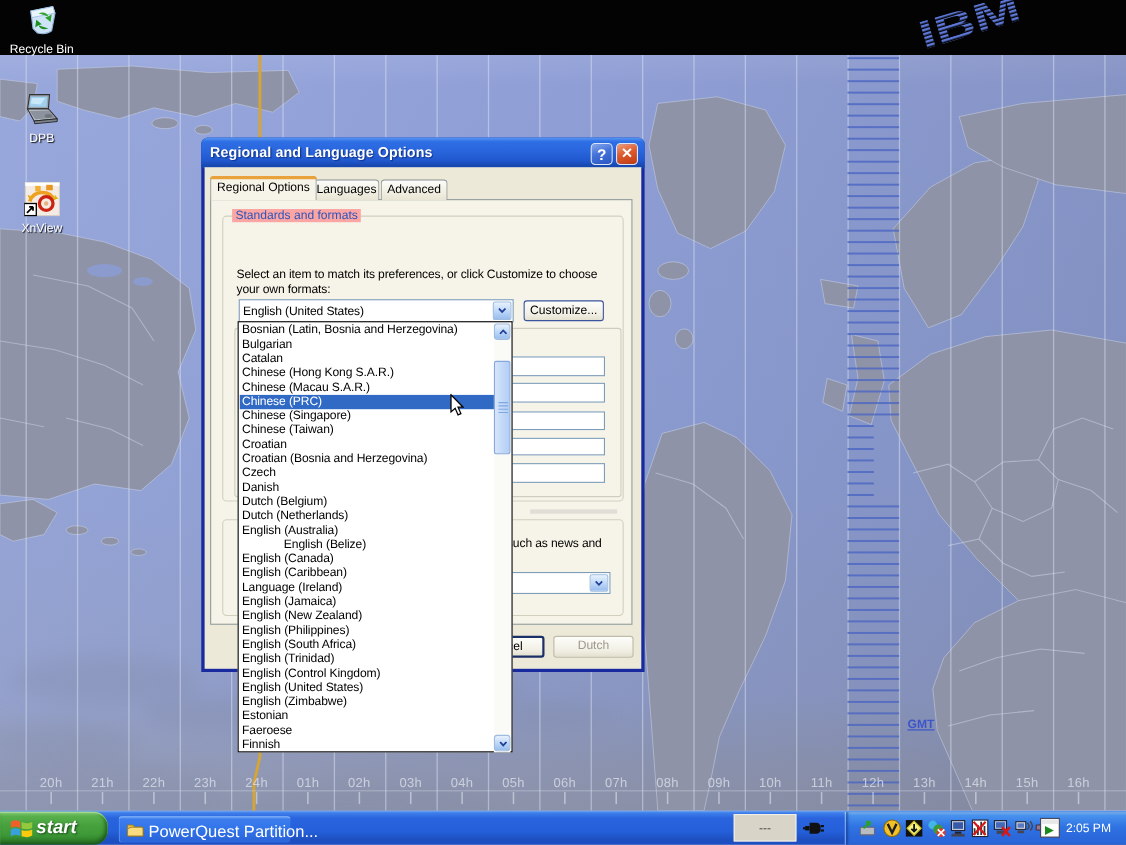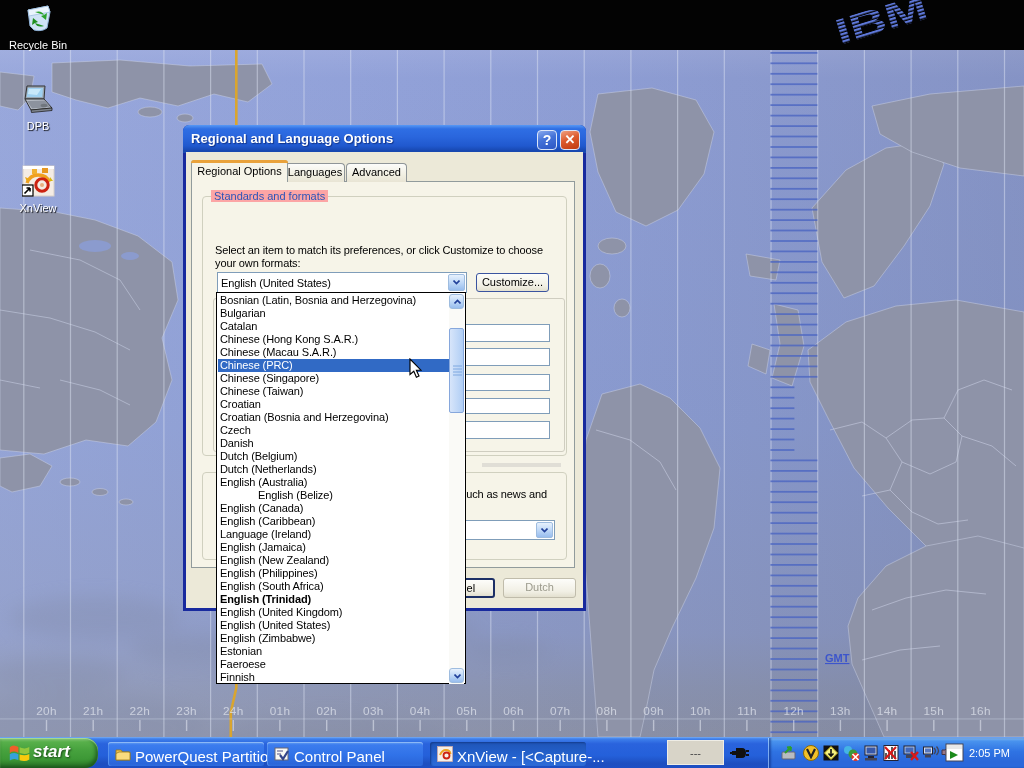--- a/index.html
+++ b/index.html
@@ -421,22 +421,22 @@
 <div class="it" style="top:170px;">Dutch (Netherlands)</div>
 <div class="it" style="top:183px;">English (Australia)</div>
 <div class="it" style="top:196px;padding-left:40px;">English (Belize)</div>
 <div class="it" style="top:209px;">English (Canada)</div>
 <div class="it" style="top:222px;">English (Caribbean)</div>
 <div class="it" style="top:235px;">Language (Ireland)</div>
 <div class="it" style="top:248px;">English (Jamaica)</div>
 <div class="it" style="top:261px;">English (New Zealand)</div>
 <div class="it" style="top:274px;">English (Philippines)</div>
 <div class="it" style="top:287px;">English (South Africa)</div>
-<div class="it" style="top:300px;font-weight:bold;">English (Trinidad)</div>
-<div class="it" style="top:313px;">English (United Kingdom)</div>
+<div class="it" style="top:300px;">English (Trinidad)</div>
+<div class="it" style="top:313px;">English (Control Kingdom)</div>
 <div class="it" style="top:326px;">English (United States)</div>
 <div class="it" style="top:339px;">English (Zimbabwe)</div>
 <div class="it" style="top:352px;">Estonian</div>
 <div class="it" style="top:365px;">Faeroese</div>
 <div class="it" style="top:378px;">Finnish</div>
 <div id="sbar">
         <div class="sbtn" style="top:0;">
           <svg class="chev" style="top:4px;" viewBox="0 0 7 5">
             <path d="M0.5 4.5 L3.5 1.4 L6.5 4.5" fill="none" stroke="#21409a" stroke-width="1.6"></path>
           </svg>
@@ -473,36 +473,20 @@
     </svg>
     <div class="st">start</div>
   </div>
   <div class="taskbtn" id="tb1" style="left:108px; width:156px;">
         <svg style="position:absolute; left:7px; top:5px;" width="16" height="14" viewBox="0 0 16 14">
     <path d="M1 3 L6 3 L7.5 5 L15 5 L15 13 L1 13 Z" fill="#f0c24a" stroke="#9a7a1a" stroke-width="0.8"></path>
     <path d="M1 6.5 L4 5 L14 5 L15 6.5 L15 13 L1 13 Z" fill="#fadb7e" stroke="#9a7a1a" stroke-width="0.8"></path>
   </svg>
         <div class="tl">PowerQuest Partition...</div>
       </div>
-  <div class="taskbtn" id="tb2" style="left:267px; width:156px;">
-        <svg style="position:absolute; left:7px; top:4px;" width="16" height="16" viewBox="0 0 16 16">
-    <rect x="1" y="2" width="13" height="12" fill="#f8f8f4" stroke="#667" stroke-width="1"></rect>
-    <path d="M3 5 L9 5 M3 8 L7 8" stroke="#88a" stroke-width="1.4"></path>
-    <path d="M6 9 L9 13 L14 5" stroke="#334488" stroke-width="2.2" fill="none"></path>
-  </svg>
-        <div class="tl">Control Panel</div>
-      </div>
-  <div class="taskbtn" id="tb3" style="left:430px; width:156px; background:linear-gradient(180deg,#1f55b7 0%,#2360cb 50%,#2e6cd8 100%); box-shadow:inset 1px 1px 2px #143c8c;">
-        <svg style="position:absolute; left:7px; top:4px;" width="16" height="16" viewBox="0 0 16 16">
-    <rect x="0.5" y="0.5" width="15" height="15" fill="#f6efe6" stroke="#caa" stroke-width="0.8"></rect>
-    <path d="M3 9 Q5 4 9 4 Q13 4 13.5 8" fill="none" stroke="#f0a020" stroke-width="2"></path>
-    <circle cx="9.5" cy="9.5" r="3" fill="none" stroke="#cc2211" stroke-width="1.8"></circle>
-  </svg>
-        <div class="tl">XnView - [&lt;Capture-...</div>
-      </div>
   <div id="graybox" style="position:absolute; left:667px; top:3px; width:57px; height:25px; background:#d8d4c8; border:1px solid #efede6; color:#444; font-size:11px; text-align:center; line-height:24px;">---</div>
   <svg style="position:absolute; left:730px; top:8px;" width="24" height="16" viewBox="0 0 24 16">
     <path d="M2 6 L6 6 L6 10 L2 10 Z" fill="#111"></path>
     <path d="M6 3 L12 3 Q16 3 16 8 Q16 13 12 13 L6 13 Z" fill="#111"></path>
     <rect x="16" y="5" width="3" height="2" fill="#111"></rect>
     <rect x="16" y="9" width="3" height="2" fill="#111"></rect>
     <rect x="0" y="7" width="3" height="2" fill="#111"></rect>
   </svg>
   <div id="tray">
     <svg style="position:absolute; left:12px; top:6px;" width="186" height="18" viewBox="0 0 186 18">

